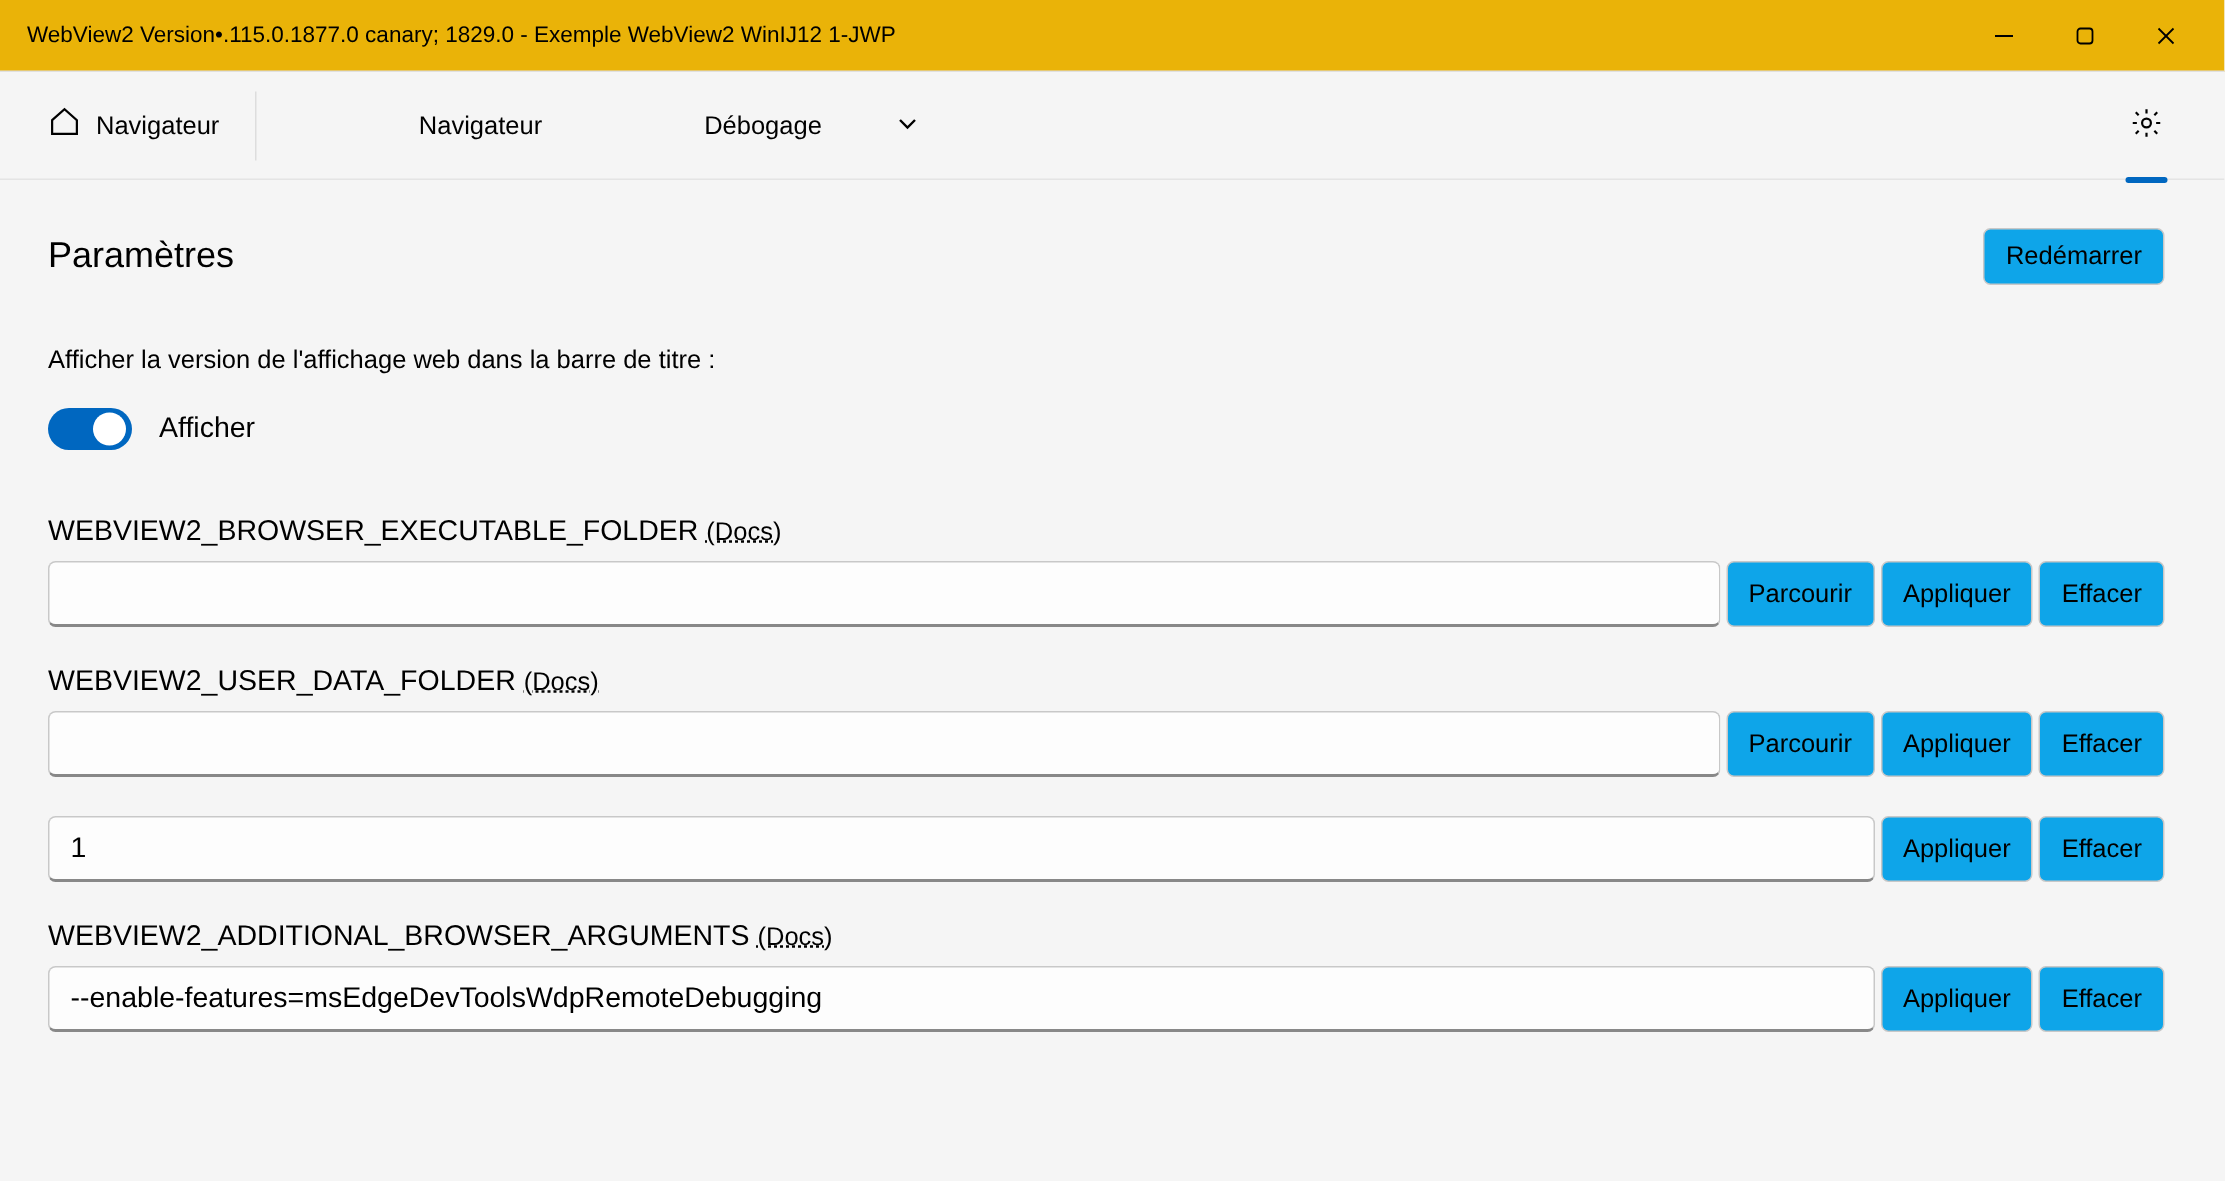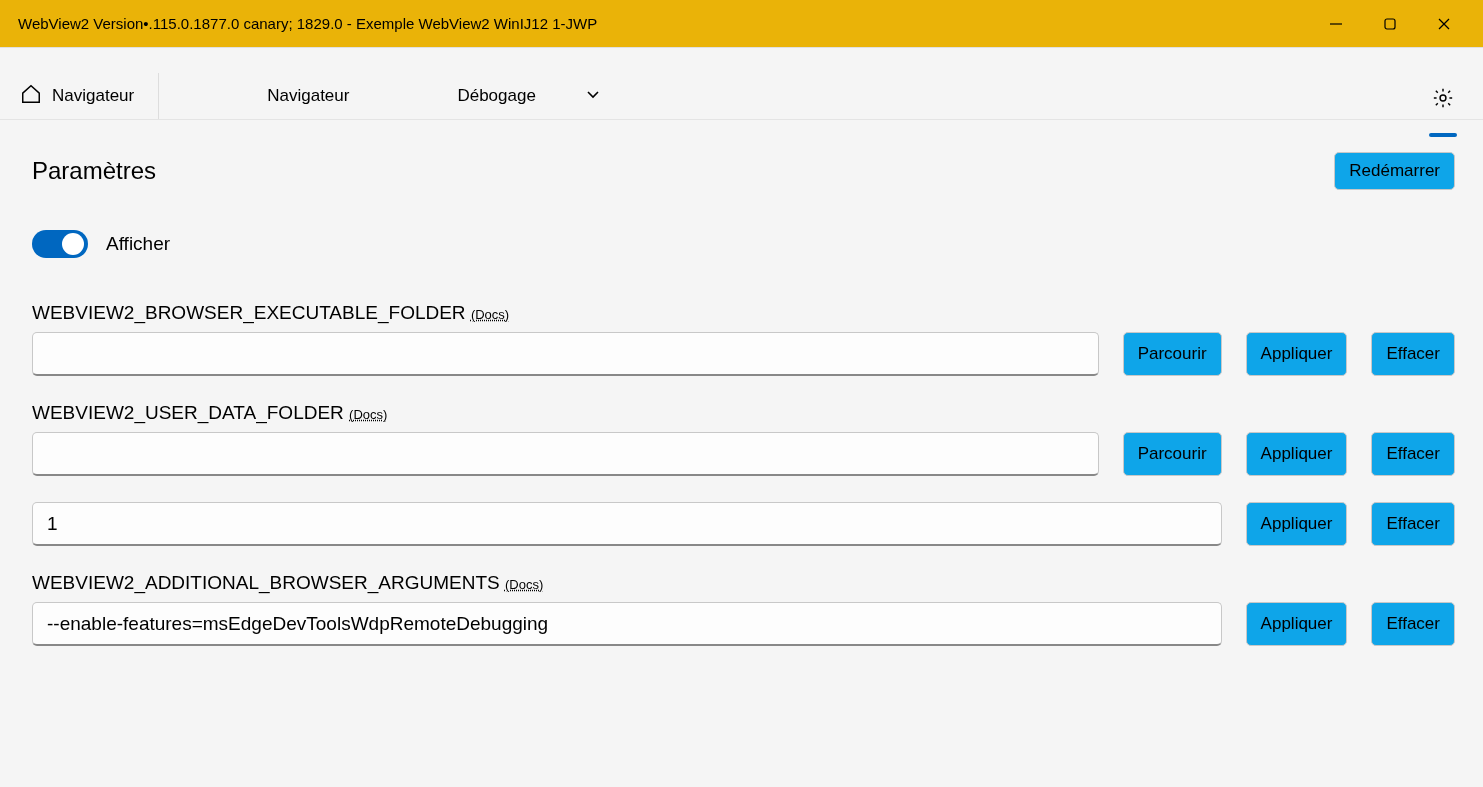--- a/index.html
+++ b/index.html
@@ -34,23 +34,23 @@
       width: 54px;
       height: 40px;
       display: flex;
       align-items: center;
       justify-content: center;
       cursor: pointer;
     }
     .window-control svg { width: 14px; height: 14px; }
     .navbar {
       display: flex;
-      align-items: flex-end;
+      align-items: center;
       height: 72px;
-      padding: 0 12px;
+      padding: 0 24px;
       background: #f5f5f5;
       border-bottom: 1px solid #e4e4e4;
     }
     .nav-item {
       display: flex;
       align-items: center;
       padding: 0 24px;
       height: 46px;
       font-size: 17px;
       color: #000;
@@ -73,21 +73,21 @@
     .settings-underline {
       position: absolute;
       bottom: -18px;
       left: 6px;
       right: 6px;
       height: 4px;
       background: #0067c0;
       border-radius: 2px;
     }
     .content {
-      padding: 32px 28px 0 32px;
+      padding: 32px 40px 0 32px;
     }
     .heading-row {
       display: flex;
       align-items: center;
       justify-content: space-between;
       margin-bottom: 40px;
     }
     .heading {
       font-size: 24px;
       font-weight: 400;
@@ -131,28 +131,28 @@
       border-radius: 50%;
       background: #fff;
     }
     .toggle-label { font-size: 19px; }
     .field-block { margin-bottom: 26px; }
     .field-label {
       font-size: 19px;
       margin-bottom: 8px;
     }
     .docs-link {
-      font-size: 13px;
+      font-size: 17px;
       text-decoration: underline;
       text-decoration-style: dotted;
       text-align: center;
     }
     .field-row {
       display: flex;
-      gap: 24px;
+      gap: 4px;
       align-items: stretch;
     }
     .field-input {
       flex: 1;
       height: 44px;
       border: 1px solid #c8c8c8;
       border-bottom: 2px solid #888;
       border-radius: 5px;
       background: #fdfdfd;
       padding: 0 14px;
@@ -218,20 +218,21 @@
     <div class="settings-underline"></div>
   </div>
 </div>
 
 <div class="content">
   <div class="heading-row">
     <div class="heading">Paramètres</div>
     <button class="btn">Redémarrer</button>
   </div>
 
+  <div class="option-label">Afficher la version de l'affichage web dans la barre de titre :</div>
   <div class="toggle-row">
     <div class="toggle">
       <div class="toggle-knob"></div>
     </div>
     <div class="toggle-label">Afficher</div>
   </div>
 
   <div class="field-block">
     <div class="field-label">
       <span>WEBVIEW2_BROWSER_EXECUTABLE_FOLDER</span>

